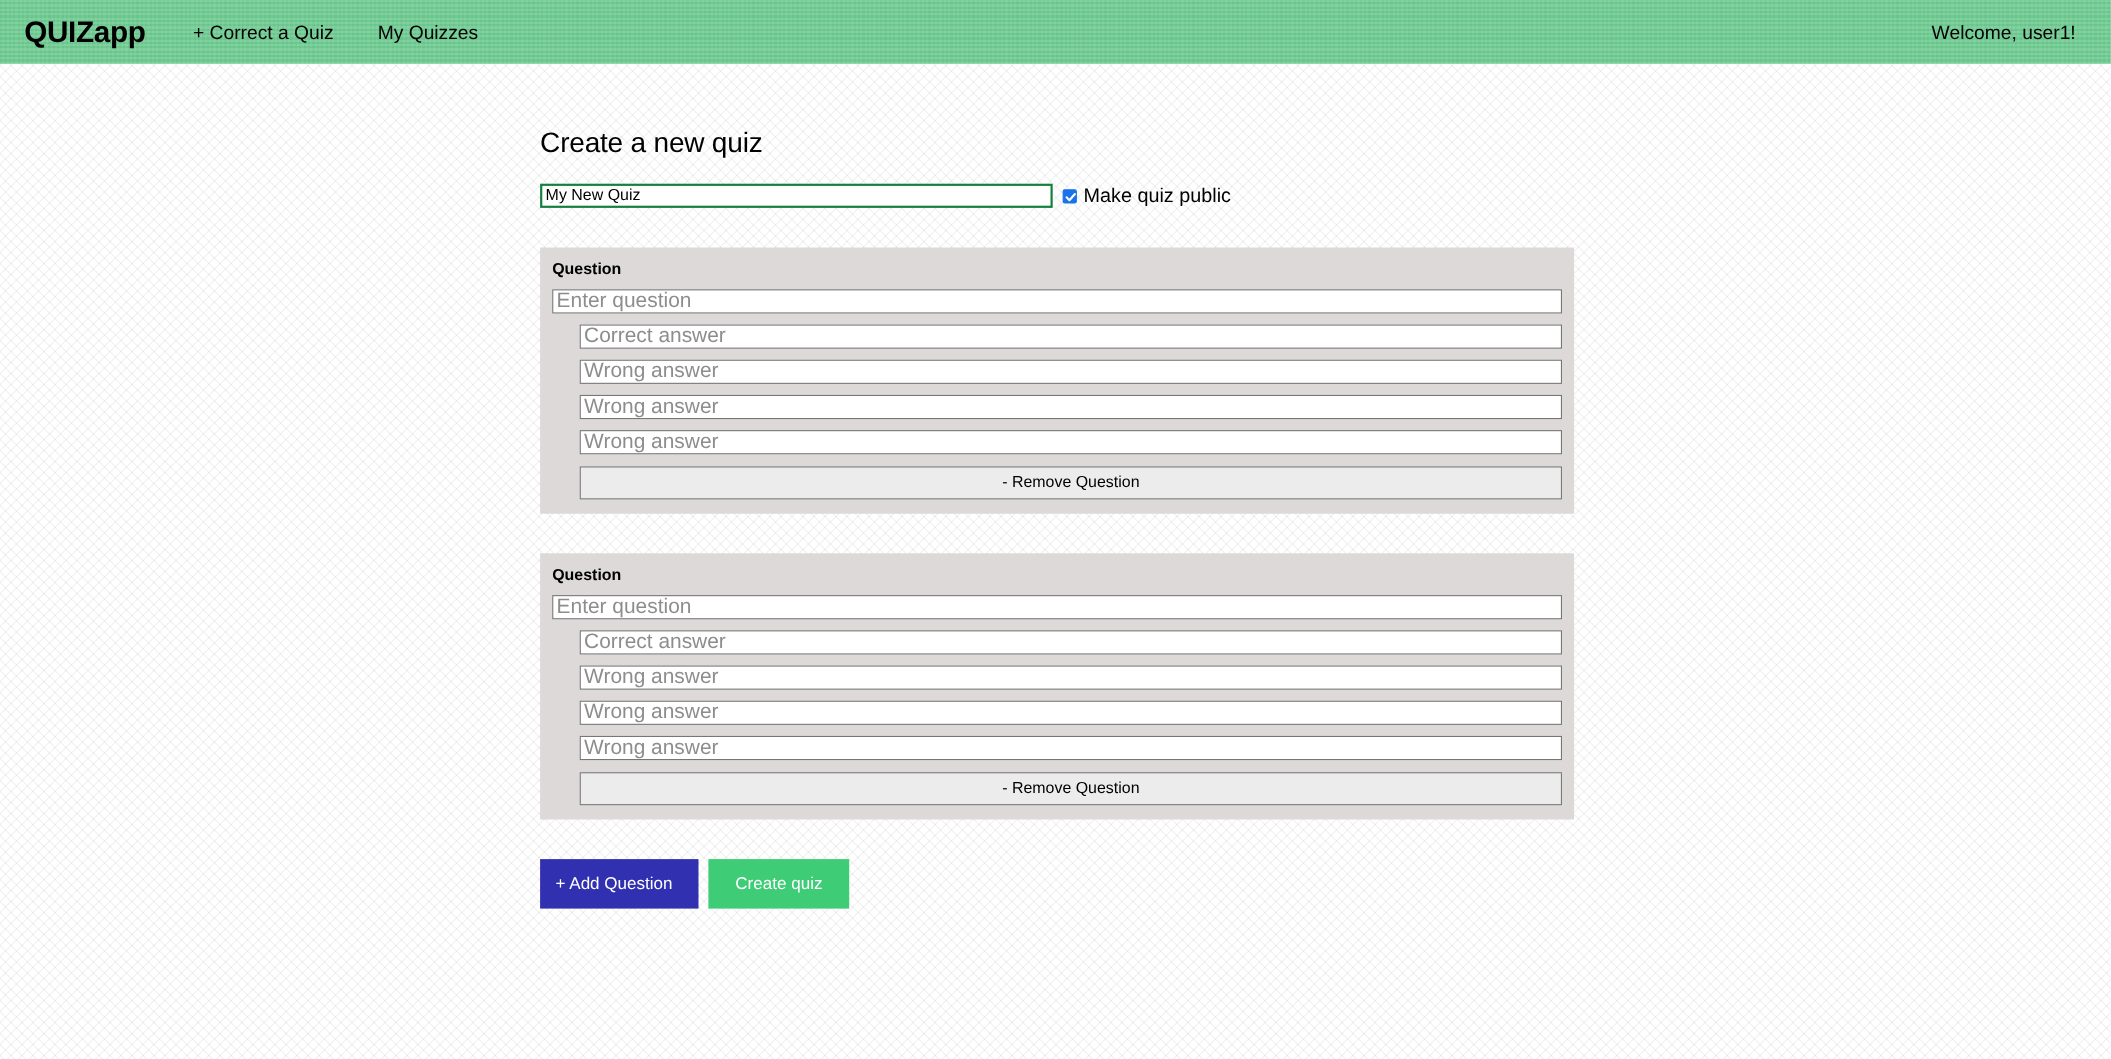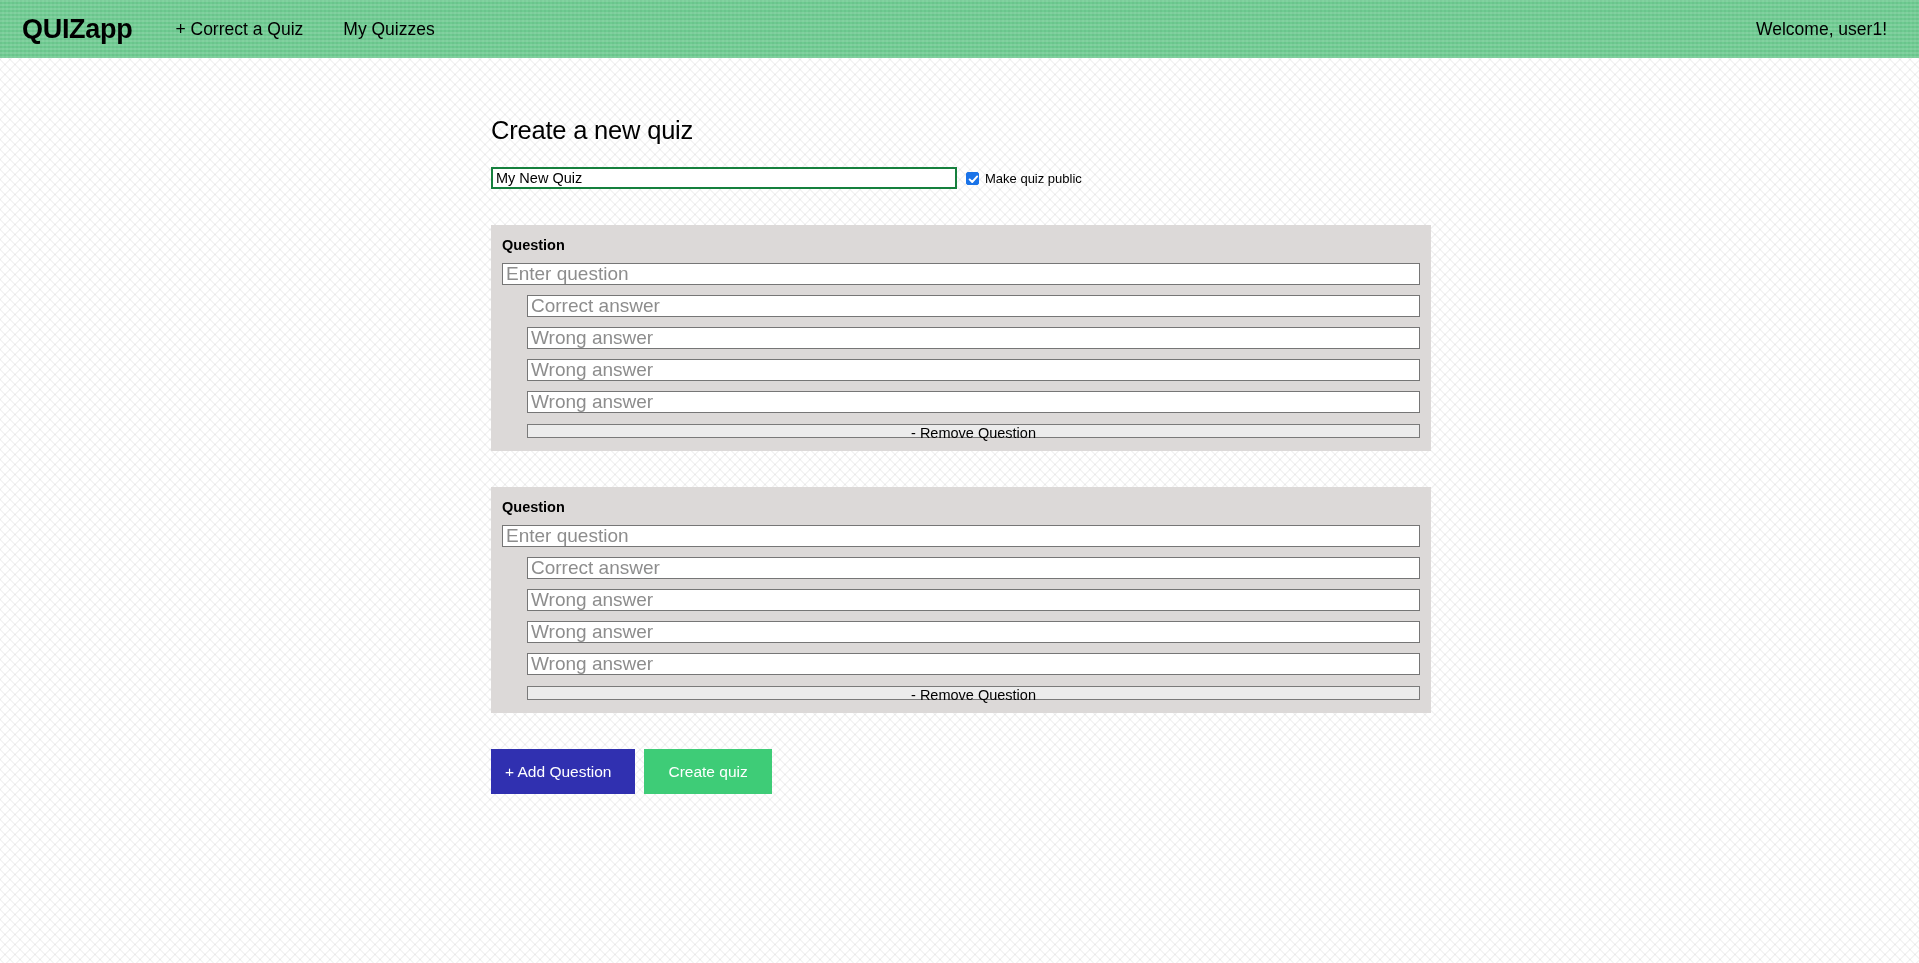--- a/index.html
+++ b/index.html
@@ -93,21 +93,21 @@
     height: 13px;
     box-sizing: border-box;
     background: #1a73e8;
     border: 1px solid #1a73e8;
     border-radius: 2px;
     position: relative;
     flex: none;
   }
   .checkbox svg { position: absolute; left: 1px; top: 1px; }
   .public-label {
-    font-size: 13px;
+    font-size: 18px;
     margin-left: 6px;
     white-space: nowrap;
   }
 
   
   .question-card {
     width: 940px;
     box-sizing: border-box;
     background: #dcd9d8;
     padding: 12px 11px 13px 11px;
@@ -131,21 +131,21 @@
     color: #c2410c;
     outline: none;
     margin-bottom: 10px;
   }
   .field::placeholder { color: #8d8d8d; opacity: 1; }
   .answers { padding-left: 25px; }
   .answers .field:last-of-type { margin-bottom: 11px; }
   .remove-btn {
     display: block;
     width: 100%;
-    height: 14px;
+    height: 30px;
     box-sizing: border-box;
     font-family: "Liberation Sans", sans-serif;
     font-size: 14.5px;
     text-align: center;
     background: #ececec;
     border: 1px solid #7a7a7a;
     color: #000;
     cursor: pointer;
     padding: 0;
   }

